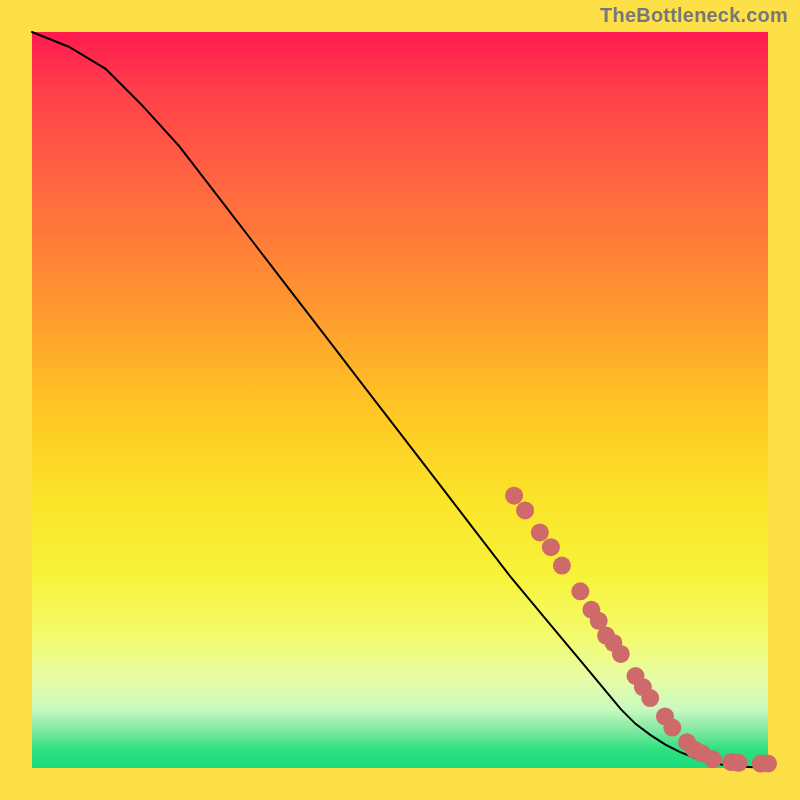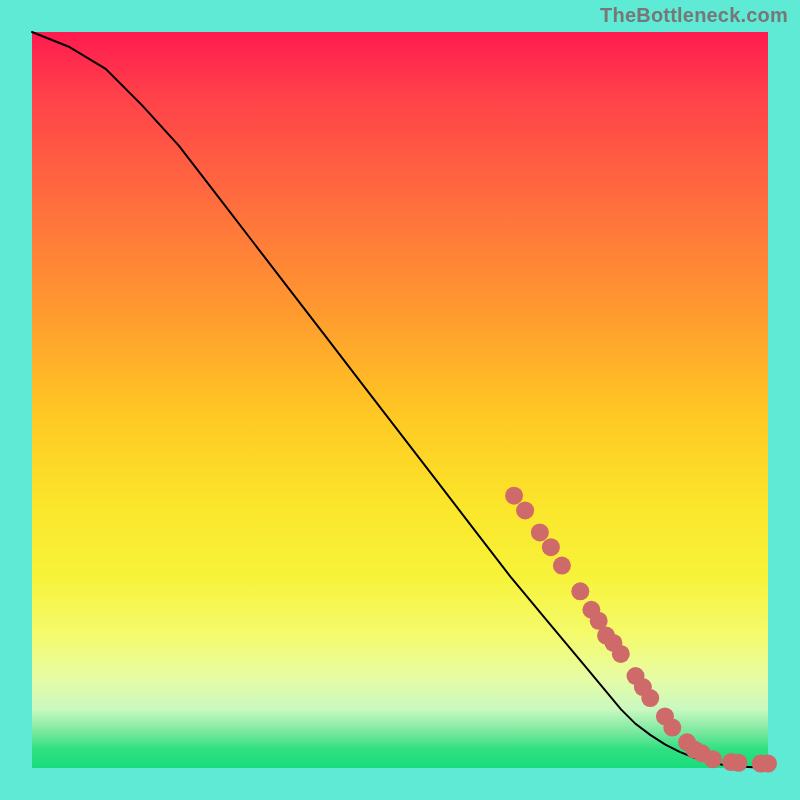--- a/index.html
+++ b/index.html
@@ -8,21 +8,21 @@
     width: 800px;
     height: 800px;
     background: #000;
     overflow: hidden;
     font-family: Arial, Helvetica, sans-serif;
   }
   .frame {
     position: relative;
     width: 800px;
     height: 800px;
-    background: #5eead4;
+    background: #fde047;
   }
   .watermark {
     position: absolute;
     top: 4px;
     right: 12px;
     color: #777;
     font-size: 20px;
     font-weight: 600;
     letter-spacing: 0.2px;
     z-index: 10;

